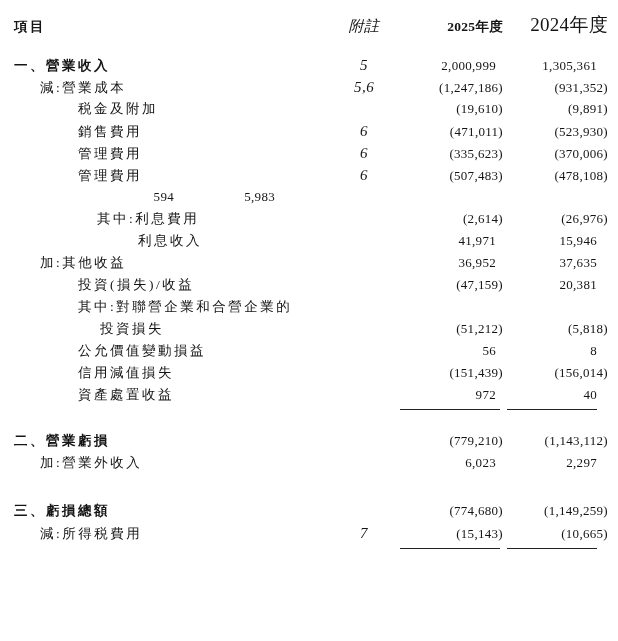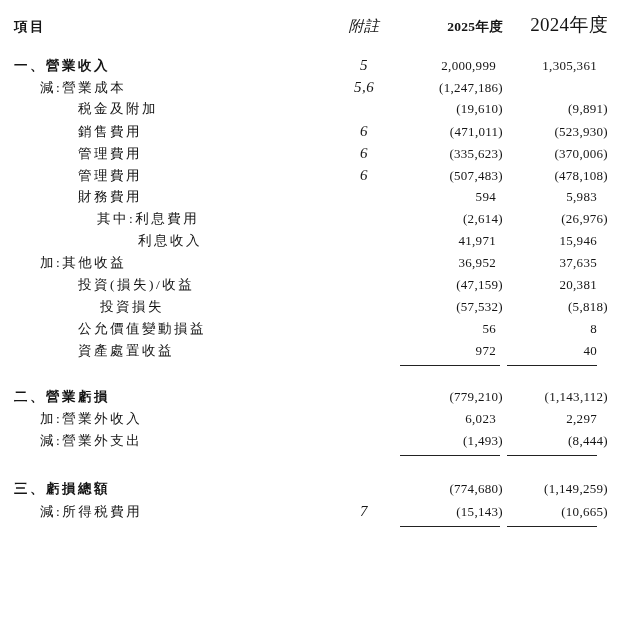--- a/index.html
+++ b/index.html
@@ -57,20 +57,21 @@
       <div class="row section">
         <div class="c label ind0">一、營業收入</div>
         <div class="c note">5</div>
         <div class="c v v1 pos">2,000,999</div>
         <div class="c v v2 pos">1,305,361</div>
       </div>
       <div class="row">
         <div class="c label ind1">減:營業成本</div>
         <div class="c note">5,6</div>
         <div class="c v v1">(1,247,186)</div>
+        <div class="c v v2">(931,352)</div>
       </div>
       <div class="row">
         <div class="c label ind2">税金及附加</div>
         <div class="c note"></div>
         <div class="c v v1">(19,610)</div>
         <div class="c v v2">(9,891)</div>
       </div>
       <div class="row">
         <div class="c label ind2">銷售費用</div>
         <div class="c note">6</div>
@@ -83,21 +84,20 @@
         <div class="c v v1">(335,623)</div>
         <div class="c v v2">(370,006)</div>
       </div>
       <div class="row">
         <div class="c label ind2">管理費用</div>
         <div class="c note">6</div>
         <div class="c v v1">(507,483)</div>
         <div class="c v v2">(478,108)</div>
       </div>
       <div class="row">
-        <div class="c label ind2">財務費用</div>
         <div class="c note"></div>
         <div class="c v v1 pos">594</div>
         <div class="c v v2 pos">5,983</div>
       </div>
       <div class="row">
         <div class="c label ind3">其中:利息費用</div>
         <div class="c note"></div>
         <div class="c v v1">(2,614)</div>
         <div class="c v v2">(26,976)</div>
       </div>
@@ -113,56 +113,62 @@
         <div class="c v v1 pos">36,952</div>
         <div class="c v v2 pos">37,635</div>
       </div>
       <div class="row">
         <div class="c label ind2">投資(損失)/收益</div>
         <div class="c note"></div>
         <div class="c v v1">(47,159)</div>
         <div class="c v v2 pos">20,381</div>
       </div>
       <div class="row">
+        <div class="c label ind2">其中:對聯營企業和合營企業的</div>
+        <div class="c note"></div>
+        <div class="c v v1"></div>
+        <div class="c v v2"></div>
+      </div>
+      <div class="row">
         <div class="c label ind5">投資損失</div>
         <div class="c note"></div>
-        <div class="c v v1">(57,532)</div>
+        <div class="c v v1">(51,212)</div>
         <div class="c v v2">(5,818)</div>
       </div>
       <div class="row">
         <div class="c label ind2">公允價值變動損益</div>
         <div class="c note"></div>
         <div class="c v v1 pos">56</div>
         <div class="c v v2 pos">8</div>
+      </div>
+      <div class="row">
+        <div class="c label ind2">信用減值損失</div>
+        <div class="c note"></div>
+        <div class="c v v1">(151,439)</div>
+        <div class="c v v2">(156,014)</div>
       </div>
       <div class="row rule">
         <div class="c label ind2">資產處置收益</div>
         <div class="c note"></div>
         <div class="c v v1 pos">972</div>
         <div class="c v v2 pos">40</div>
       </div>
       <div class="gap" style="height: 24px;"></div>
       <div class="row section">
         <div class="c label ind0">二、營業虧損</div>
         <div class="c note"></div>
         <div class="c v v1">(779,210)</div>
         <div class="c v v2">(1,143,112)</div>
       </div>
       <div class="row">
         <div class="c label ind1">加:營業外收入</div>
         <div class="c note"></div>
         <div class="c v v1 pos">6,023</div>
         <div class="c v v2 pos">2,297</div>
       </div>
-      <div class="row rule">
-        <div class="c label ind1">減:營業外支出</div>
-        <div class="c note"></div>
-        <div class="c v v1">(1,493)</div>
-        <div class="c v v2">(8,444)</div>
-      </div>
       <div class="gap" style="height: 26px;"></div>
       <div class="row section">
         <div class="c label ind0">三、虧損總額</div>
         <div class="c note"></div>
         <div class="c v v1">(774,680)</div>
         <div class="c v v2">(1,149,259)</div>
       </div>
       <div class="row rule">
         <div class="c label ind1">減:所得税費用</div>
         <div class="c note">7</div>

